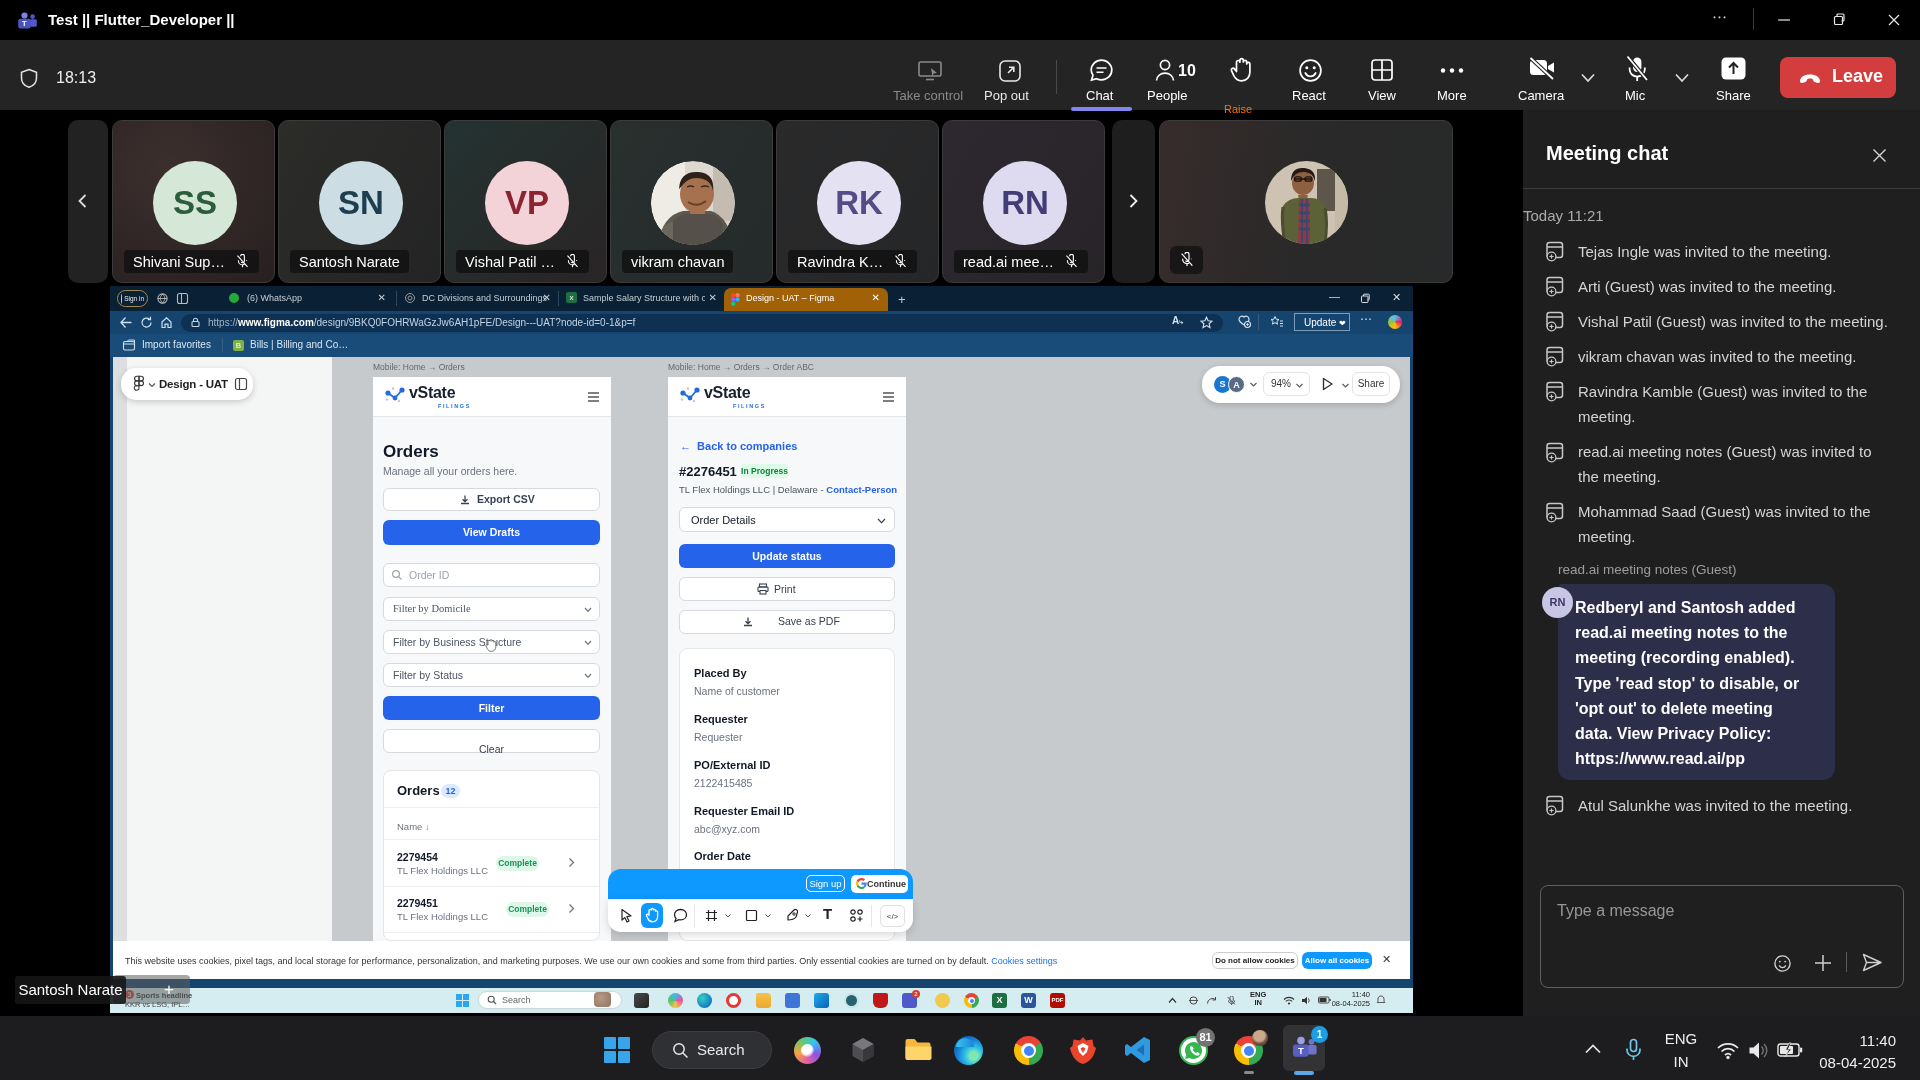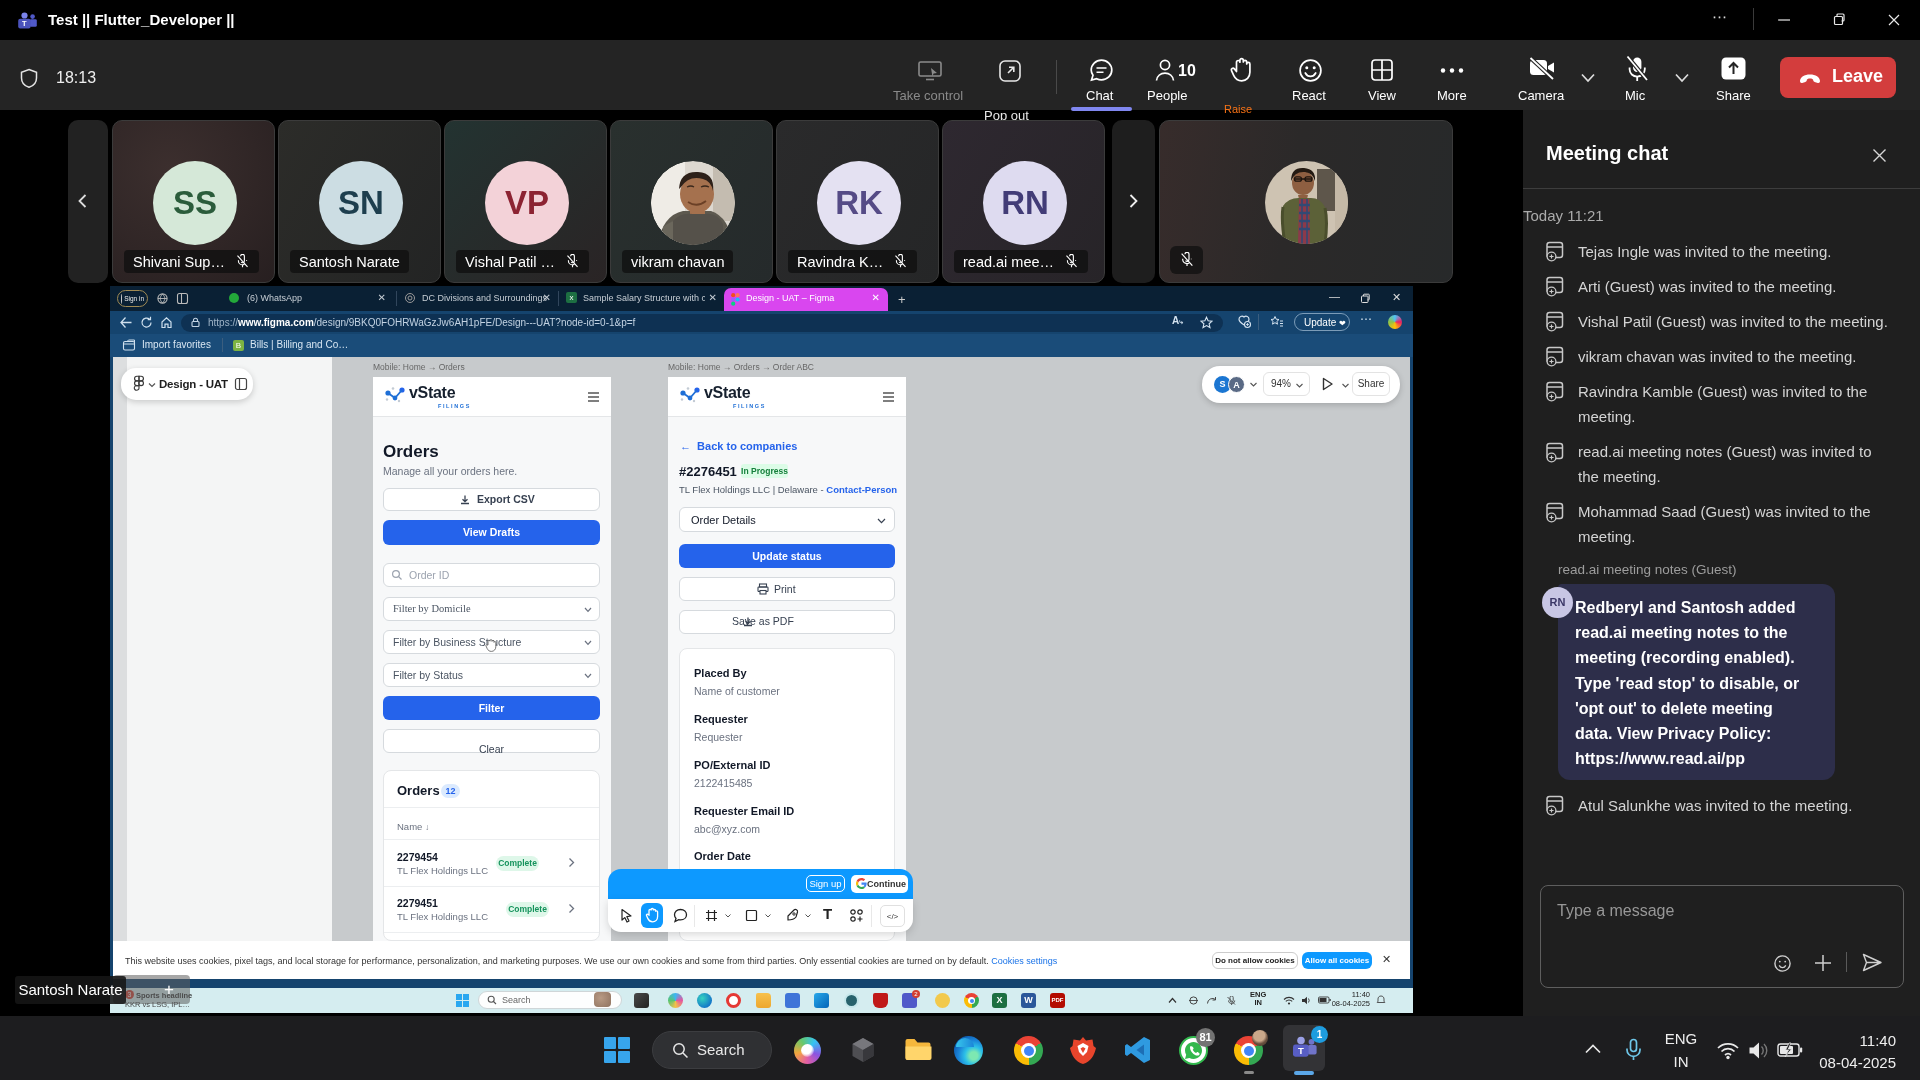--- a/index.html
+++ b/index.html
@@ -45,21 +45,21 @@
       <rect x="3" y="4" width="22" height="14" rx="1.6" fill="none" stroke="#8a8a8a" stroke-width="1.6"></rect>
       <path d="M10 21.5 h8" stroke="#8a8a8a" stroke-width="1.6"></path>
       <path d="M15 10 l6 5 -3.4 0.4 -1.2 3.2 z" fill="#8a8a8a"></path>
     </svg>
   <div class="abs" style="left:893px;top:88px;color:#8a8a8a;font-size:13px;">Take control</div>
 
   <svg class="abs" style="left:997px;top:58px;" width="26" height="26" viewBox="0 0 26 26">
       <rect x="3" y="3" width="20" height="20" rx="5" fill="none" stroke="#e8e8e8" stroke-width="1.6"></rect>
       <path d="M11 15 L16.5 9.5 M12 9.2 h4.8 v4.8" fill="none" stroke="#e8e8e8" stroke-width="1.6"></path>
     </svg>
-  <div class="abs" style="left:984px;top:88px;color:#e8e8e8;font-size:13px;margin-top:20px;">Pop out</div>
+  <div class="abs" style="left:984px;top:88px;color:#e8e8e8;font-size:13px;">Pop out</div>
   <div class="abs" style="left:1056px;top:60px;width:1px;height:34px;background:#4a4a4a;"></div>
 
   <svg class="abs" style="left:1088px;top:57px;" width="27" height="27" viewBox="0 0 27 27">
       <path d="M13.5 3.2 c5.8 0 10.3 4.3 10.3 9.8 s-4.5 9.8-10.3 9.8 c-1.7 0-3.4-0.4-4.8-1.1 L3.5 23 l1.5-4.8 c-1.1-1.5-1.8-3.3-1.8-5.2 0-5.5 4.5-9.8 10.3-9.8 Z" fill="none" stroke="#fff" stroke-width="1.7"></path>
       <path d="M8.5 11 h10 M8.5 15.3 h7" stroke="#fff" stroke-width="1.6"></path>
     </svg>
   <div class="abs" style="left:1086px;top:88px;color:#fff;font-size:13px;">Chat</div>
   <div class="abs" style="left:1071px;top:107px;width:61px;height:4px;border-radius:2.5px;background:#8087f0;"></div>
 
   <svg class="abs" style="left:1152px;top:57px;" width="26" height="27" viewBox="0 0 26 27">
@@ -269,21 +269,21 @@
     <div style="position:absolute;right:5px;top:3px;font-size:10px;">✕</div>
   </div>
   <div class="abs" style="left:558px;top:291px;width:1px;height:15px;background:#31465c;"></div>
 
   <div class="abs" style="left:562px;top:289px;width:160px;height:20px;color:#c6cdd4;font-size:9px;">
     <div style="position:absolute;left:4px;top:3px;width:11px;height:11px;border-radius:2px;background:#1d6f42;color:#fff;font-size:8px;text-align:center;line-height:11px;">x</div>
     <div style="position:absolute;left:21px;top:4px;white-space:nowrap;overflow:hidden;width:122px;">Sample Salary Structure with calc</div>
     <div style="position:absolute;right:5px;top:3px;font-size:10px;">✕</div>
   </div>
 
-  <div class="abs" style="left:724px;top:288px;width:164px;height:23px;background:#d946ef;border-radius:7px 7px 0 0;color:#fff;font-size:9px;">
+  <div class="abs" style="left:724px;top:288px;width:164px;height:23px;background:#a16207;border-radius:7px 7px 0 0;color:#fff;font-size:9px;">
     <svg style="position:absolute;left:7px;top:5px;" width="9" height="13" viewBox="0 0 9 13">
         <circle cx="2.2" cy="2.2" r="2.1" fill="#f24e1e"></circle>
         <circle cx="6.6" cy="2.2" r="2.1" fill="#ff7262"></circle>
         <circle cx="2.2" cy="6.5" r="2.1" fill="#a259ff"></circle>
         <circle cx="6.6" cy="6.5" r="2.1" fill="#1abcfe"></circle>
         <circle cx="2.2" cy="10.7" r="2.1" fill="#0acf83"></circle>
       </svg>
     <div style="position:absolute;left:22px;top:5px;white-space:nowrap;">Design - UAT – Figma</div>
     <div style="position:absolute;right:8px;top:4px;font-size:10px;">✕</div>
   </div>
@@ -318,21 +318,21 @@
   <svg class="abs" style="left:1237px;top:315px;" width="14" height="14" viewBox="0 0 14 14">
       <path d="M7 2 c2 -1.8 5 -0.4 5 2.2 0 2.6-3.4 4.6-5 5.6 C5.4 8.8 2 6.8 2 4.2 2 1.6 5 0.2 7 2 Z" fill="none" stroke="#d5e3f0" stroke-width="1.2"></path>
       <circle cx="10.5" cy="9.5" r="3" fill="#15446e" stroke="#d5e3f0" stroke-width="1.1"></circle>
       <path d="M10.5 8.2 v2.6 M9.2 9.5 h2.6" stroke="#d5e3f0" stroke-width="1"></path>
     </svg>
   <div class="abs" style="left:1258px;top:314px;width:1px;height:16px;background:#3b5e7f;"></div>
   <svg class="abs" style="left:1270px;top:315px;" width="14" height="14" viewBox="0 0 14 14">
       <path d="M5 1.5 L6.2 4.2 L9 4.5 L6.9 6.4 L7.5 9.2 L5 7.7 L2.5 9.2 L3.1 6.4 L1 4.5 L3.8 4.2 Z" fill="none" stroke="#d5e3f0" stroke-width="1"></path>
       <path d="M10 6 h3 M10 8.5 h3 M10 11 h3" stroke="#d5e3f0" stroke-width="1"></path>
     </svg>
-  <div class="abs" style="left:1294px;top:313px;width:56px;height:18px;border:1px solid #7c9cb8;border-radius:9px;color:#fff;font-size:10px;text-align:left;padding:2.5px 0 0 9px;">Update <span style="font-size:8px;">❤</span></div>
+  <div class="abs" style="left:1294px;top:313px;width:56px;height:18px;border:1px solid #7c9cb8;border-radius:0;color:#fff;font-size:10px;text-align:left;padding:2.5px 0 0 9px;">Update <span style="font-size:8px;">❤</span></div>
   <div class="abs" style="left:1360px;top:312px;color:#d5e3f0;font-size:12px;">⋯</div>
   <div class="abs" style="left:1388px;top:315px;width:14px;height:14px;border-radius:50%;background:conic-gradient(#4fc3f7,#e91e63,#ffc107,#8bc34a,#4fc3f7);"></div>
 
   <div class="abs" style="left:110px;top:334px;width:1303px;height:23px;background:#1a4c79;"></div>
   <svg class="abs" style="left:122px;top:339px;" width="14" height="13" viewBox="0 0 14 13">
       <rect x="1.5" y="2.5" width="11" height="8.5" rx="1.5" fill="none" stroke="#cfe0ee" stroke-width="1.1"></rect>
       <path d="M1.5 5 h11 M5 2.5 l1.5 -1.5 h6 v4" fill="none" stroke="#cfe0ee" stroke-width="1"></path>
     </svg>
   <div class="abs" style="left:142px;top:339px;color:#d8e6f2;font-size:10px;">Import favorites</div>
   <div class="abs" style="left:222px;top:338px;width:1px;height:14px;background:#3b5e7f;"></div>
@@ -485,21 +485,21 @@
   <svg class="abs" style="left:757px;top:583px;" width="12" height="12" viewBox="0 0 12 12">
       <rect x="2.5" y="1" width="7" height="3" fill="none" stroke="#374151" stroke-width="1.1"></rect>
       <rect x="1" y="4" width="10" height="4.5" rx="0.8" fill="none" stroke="#374151" stroke-width="1.1"></rect>
       <rect x="3" y="7.5" width="6" height="3.5" fill="#fff" stroke="#374151" stroke-width="1.1"></rect>
     </svg>
   <div class="abs" style="left:774px;top:583px;color:#374151;font-size:10.5px;">Print</div>
   <div class="abs" style="left:679px;top:610px;width:216px;height:24px;background:#fff;border:1px solid #d6dade;border-radius:6px;"></div>
   <svg class="abs" style="left:742px;top:616px;" width="12" height="12" viewBox="0 0 12 12">
       <path d="M6 1.5 V7.5 M3.5 5.2 L6 7.7 L8.5 5.2 M2 9.5 h8" fill="none" stroke="#374151" stroke-width="1.3"></path>
     </svg>
-  <div class="abs" style="left:732px;top:615px;color:#374151;font-size:10.5px;">Save as PDF</div>
+  <div class="abs" style="left:778px;top:615px;color:#374151;font-size:10.5px;">Save as PDF</div>
 
   <div class="abs" style="left:679px;top:648px;width:216px;height:293px;background:#fff;border:1px solid #e4e6e8;border-radius:8px;"></div>
   <div class="abs" style="left:694px;top:667px;color:#111827;font-size:11px;font-weight:bold;">Placed By</div>
   <div class="abs" style="left:694px;top:685px;color:#6b7280;font-size:10.5px;">Name of customer</div>
   <div class="abs" style="left:694px;top:713px;color:#111827;font-size:11px;font-weight:bold;">Requester</div>
   <div class="abs" style="left:694px;top:731px;color:#6b7280;font-size:10.5px;">Requester</div>
   <div class="abs" style="left:694px;top:759px;color:#111827;font-size:11px;font-weight:bold;">PO/External ID</div>
   <div class="abs" style="left:694px;top:777px;color:#6b7280;font-size:10.5px;">2122415485</div>
   <div class="abs" style="left:694px;top:805px;color:#111827;font-size:11px;font-weight:bold;">Requester Email ID</div>
   <div class="abs" style="left:694px;top:823px;color:#6b7280;font-size:10.5px;">abc@xyz.com</div>

